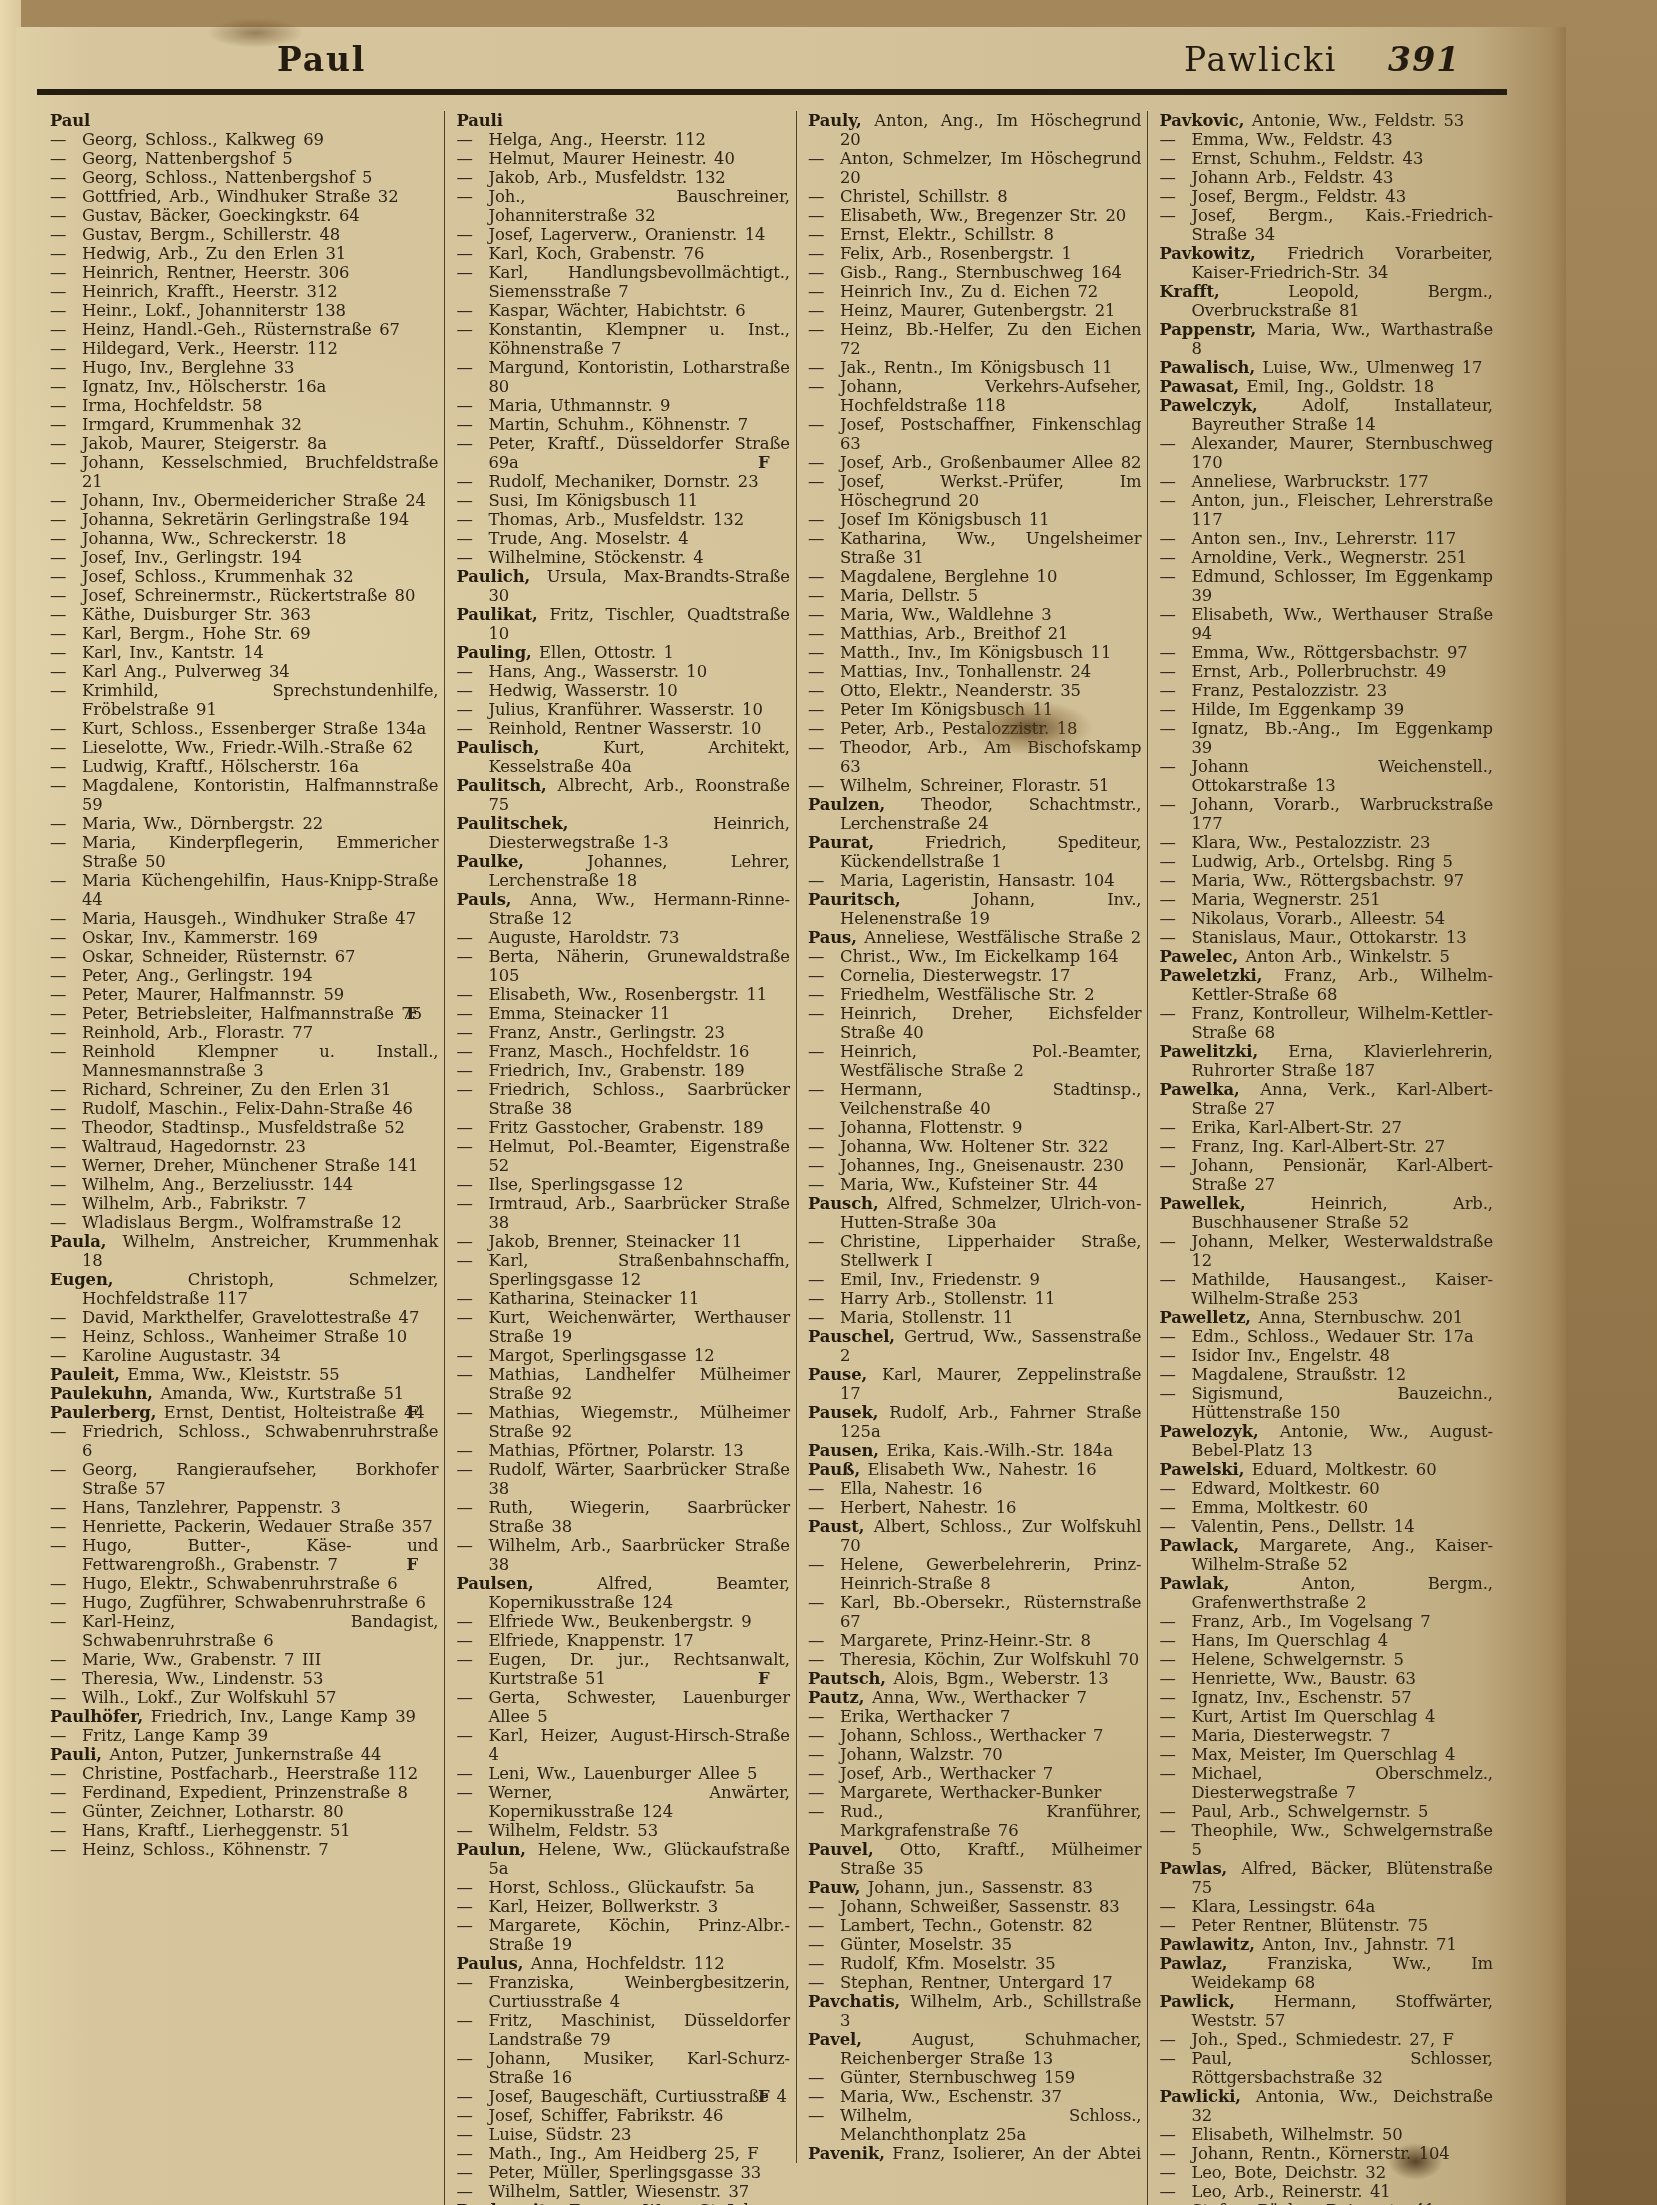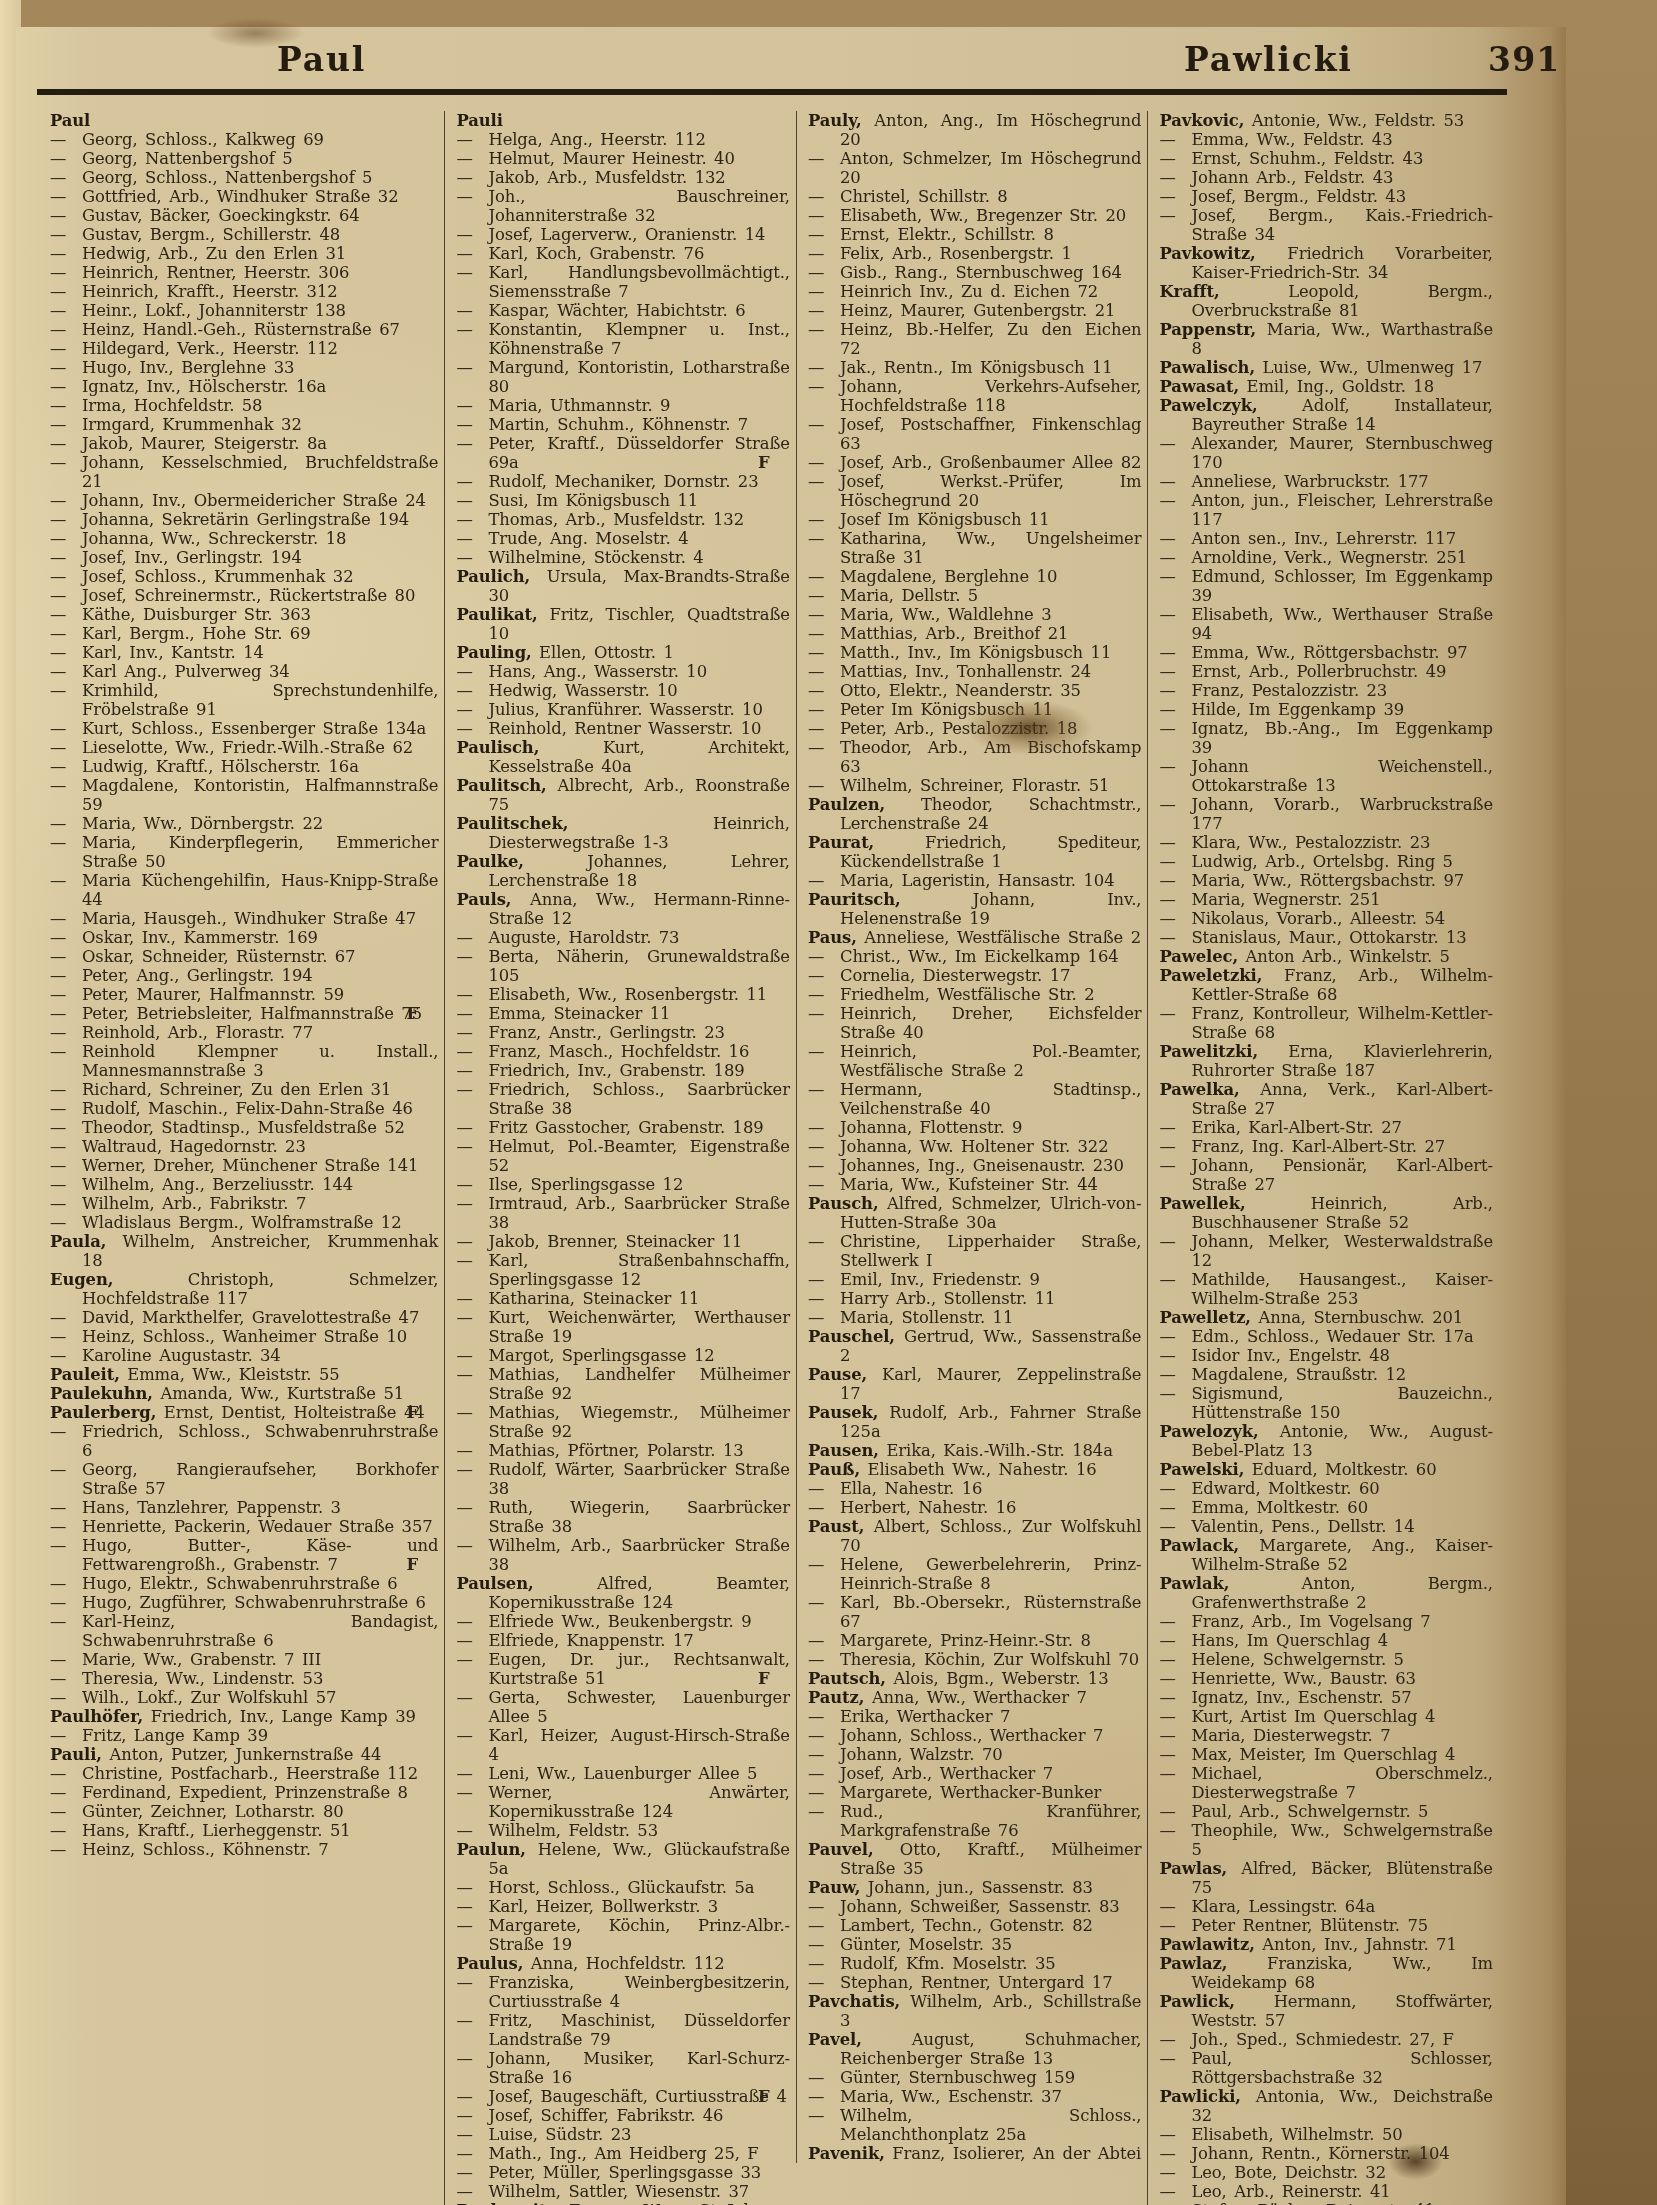--- a/index.html
+++ b/index.html
@@ -16,22 +16,22 @@
   .stain{position:absolute;border-radius:50%;pointer-events:none;}
   .stain-1{left:965px;top:700px;width:128px;height:55px;
     background:radial-gradient(closest-side,rgba(70,45,15,.75),rgba(110,75,30,.35) 55%,rgba(110,75,30,0));}
   .stain-2{left:1388px;top:2143px;width:55px;height:37px;
     background:radial-gradient(closest-side,rgba(60,40,15,.8),rgba(60,40,15,0));}
   .stain-3{left:207px;top:18px;width:97px;height:30px;
     background:radial-gradient(closest-side,rgba(90,60,25,.5),rgba(90,60,25,0));}
 
   .running-head{position:absolute;top:13.4px;left:0;width:100%;height:43px;color:#241c10;}
   .head-left{position:absolute;left:261px;font-size:33px;font-weight:bold;letter-spacing:1.8px;}
-  .head-right{position:absolute;left:1168px;font-size:33px;font-weight:bold;letter-spacing:1.8px;}
-  .page-num{position:absolute;left:1472px;font-size:33px;font-weight:bold;letter-spacing:1.2px;}
+  .head-right{position:absolute;left:1168px;font-size:33px;font-weight:normal;letter-spacing:1.8px;}
+  .page-num{position:absolute;left:1372px;font-size:33px;font-weight:bold;letter-spacing:1.2px;font-style:italic;}
   .head-rule{position:absolute;top:62px;left:21px;width:1470px;height:5.5px;background:#241c10;}
 
   .cols{position:absolute;top:84px;left:34px;width:1449px;display:flex;align-items:flex-start;color:#2c2416;}
   .col{box-sizing:border-box;padding-right:6px;}
   .col-1{width:395px;}
   .col-2,.col-3,.col-4{width:352px;border-left:1.8px solid rgba(42,32,16,.8);padding-left:11px;}
   .entry{margin:0;font-size:16.4px;line-height:19px;text-align:justify;
     word-spacing:2.4px;letter-spacing:-0.1px;padding-left:32px;text-indent:-32px;}
   .entry b{font-weight:bold;color:#241c0e;}
   .dash{display:inline-block;width:32px;text-indent:0;letter-spacing:0;}

